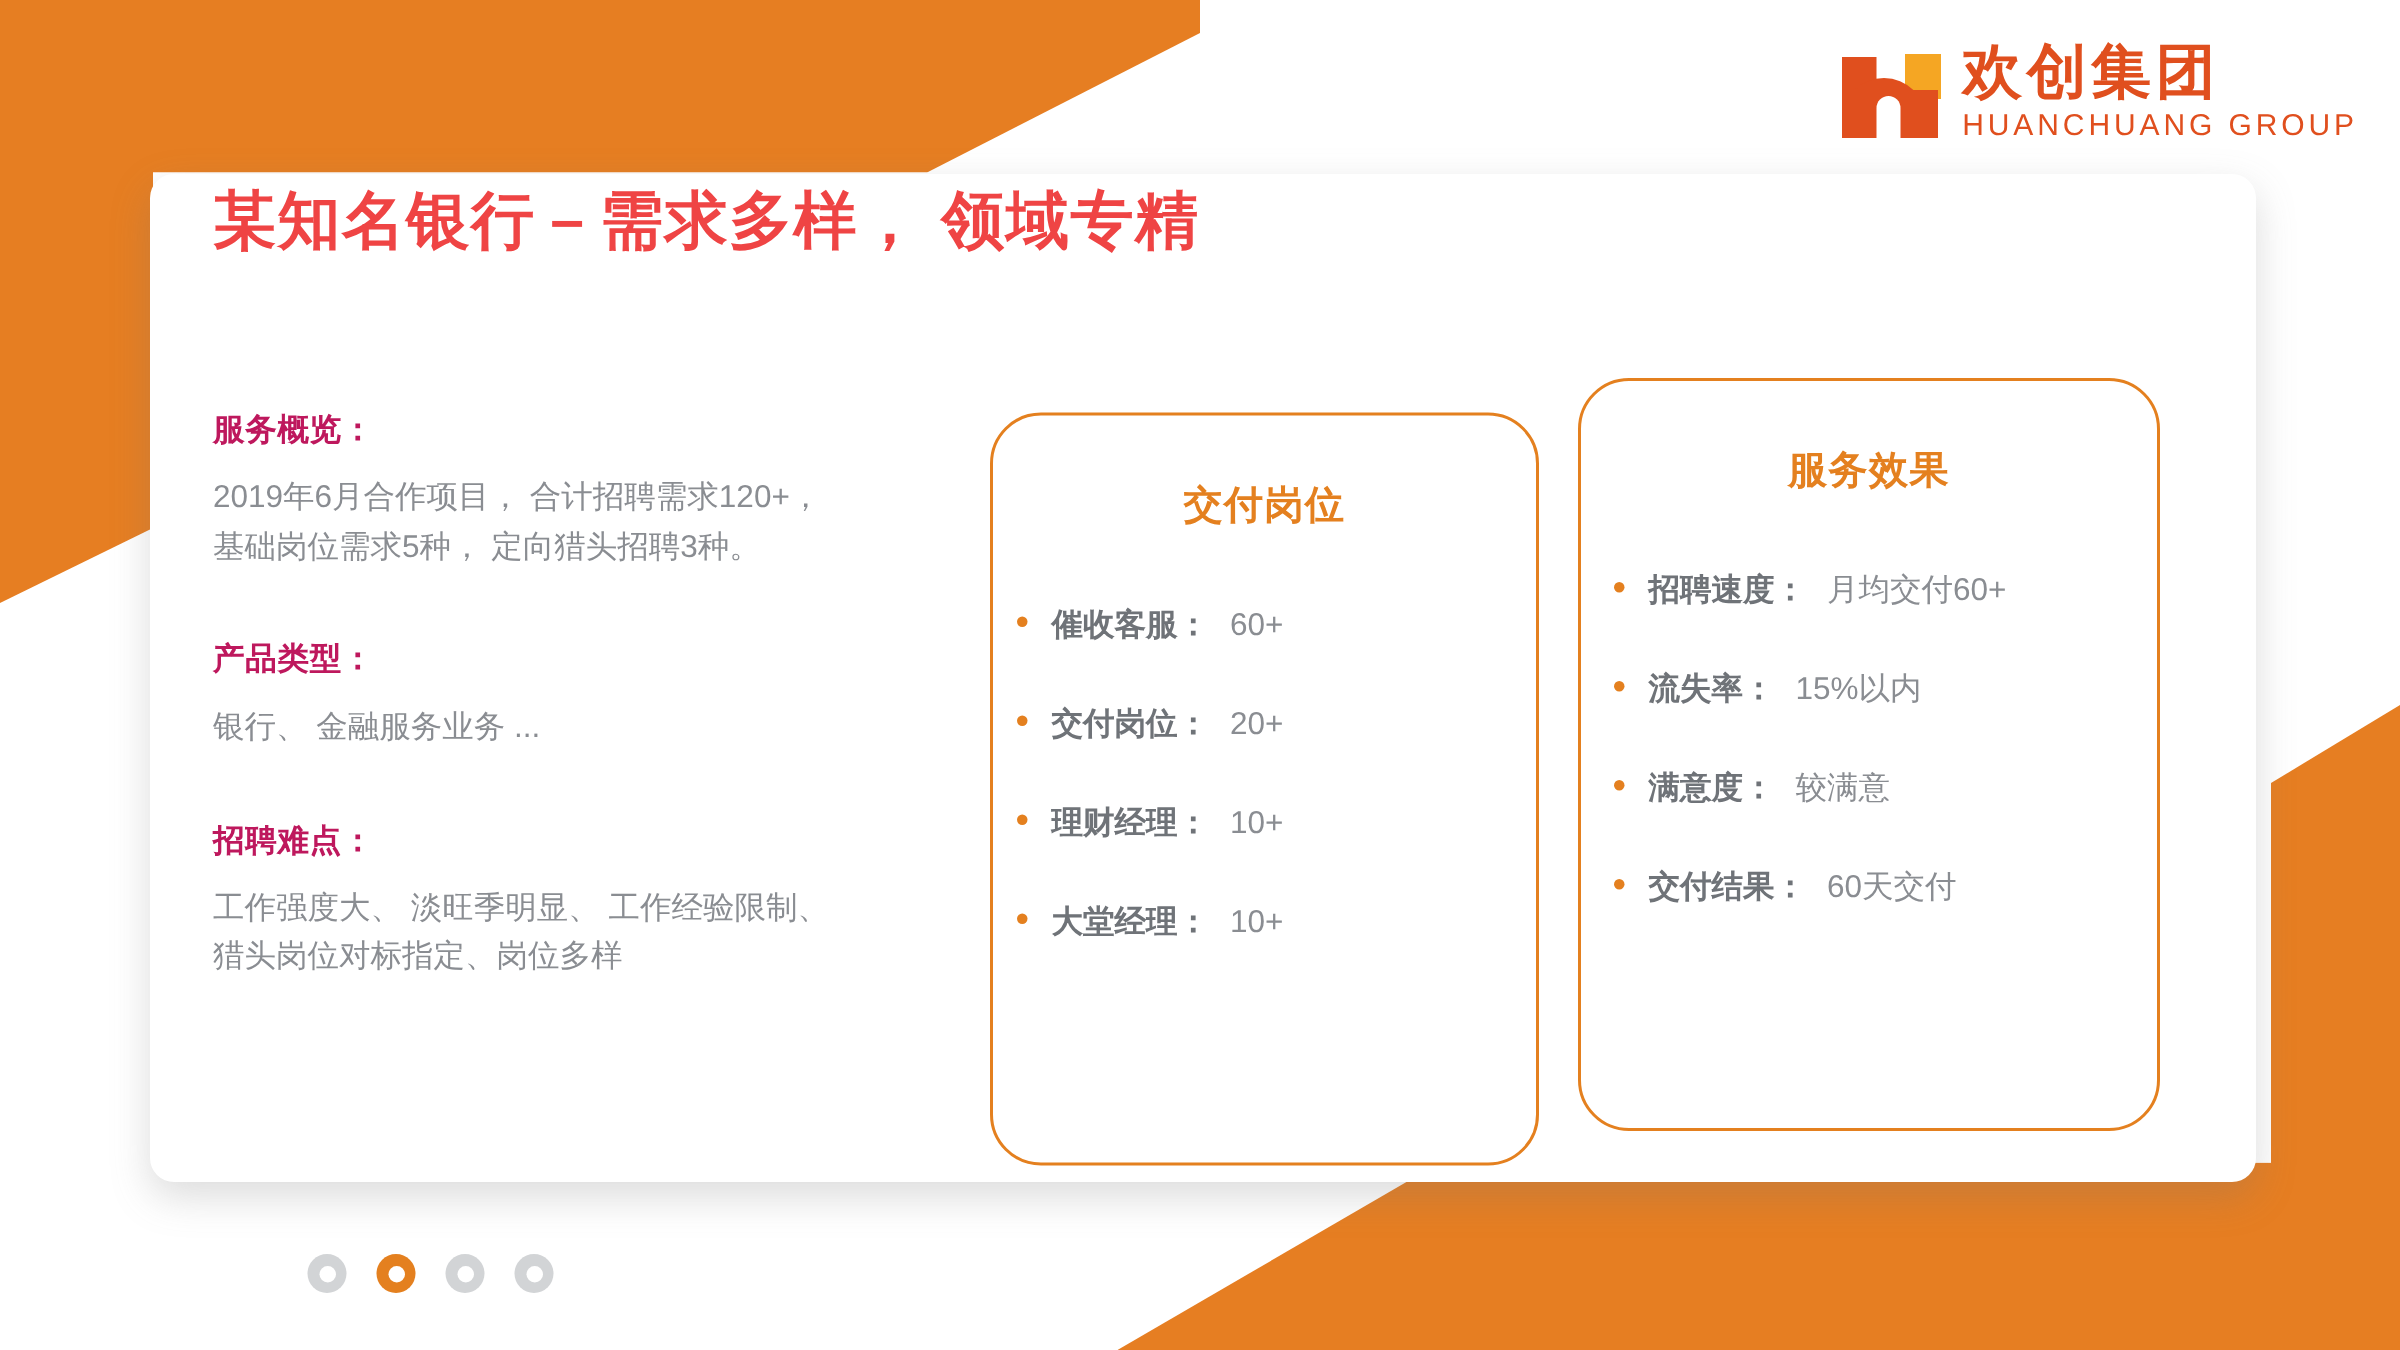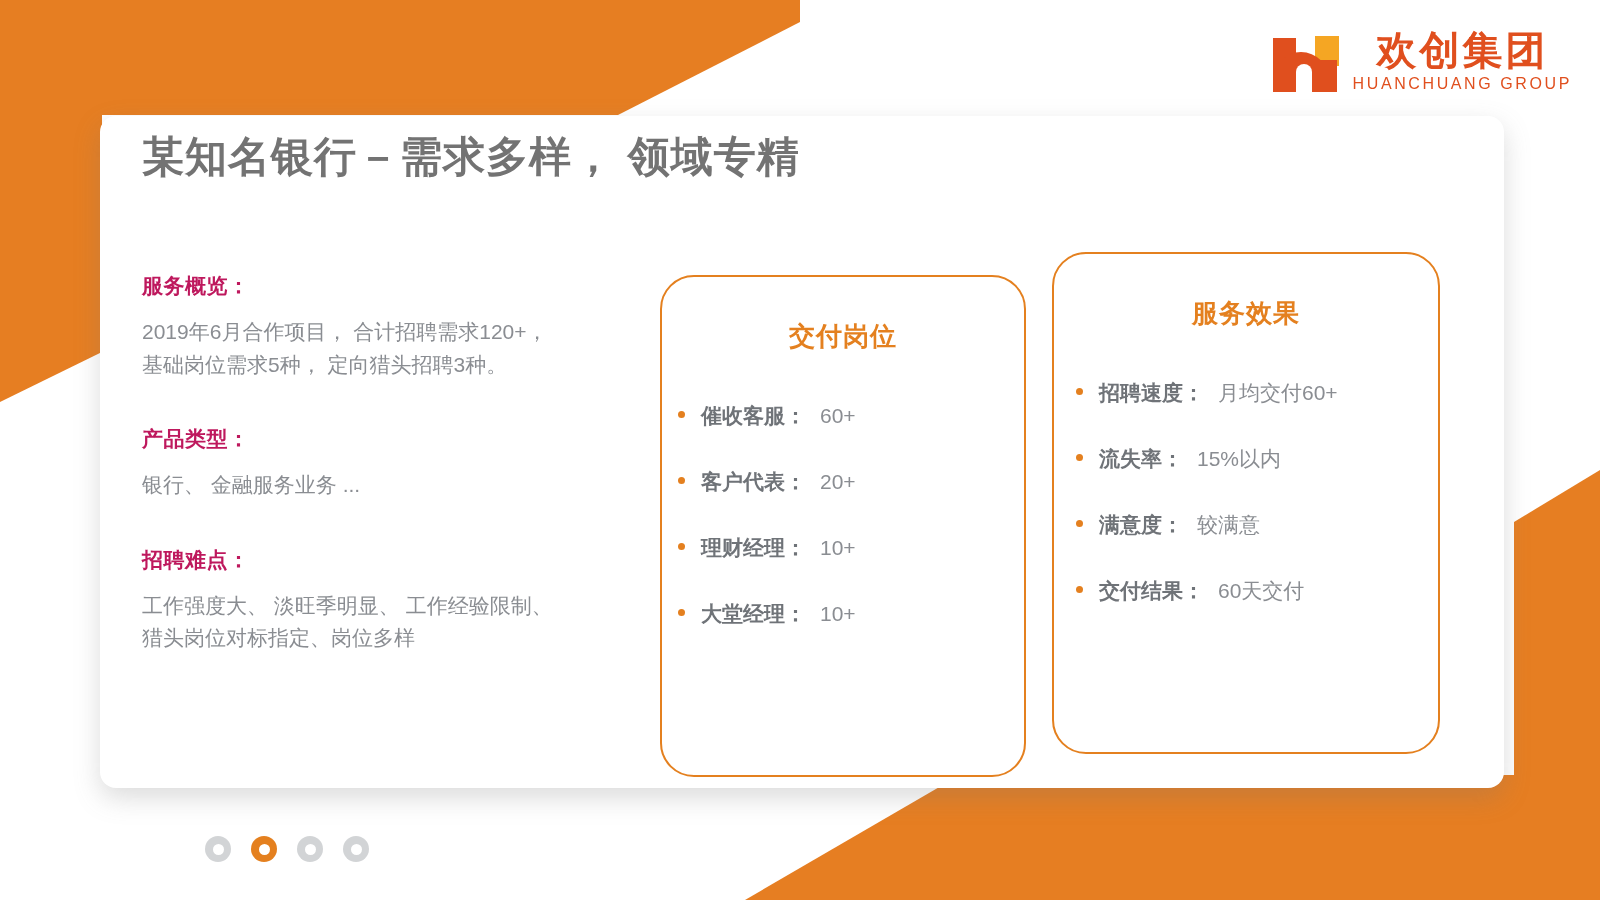--- a/index.html
+++ b/index.html
@@ -89,35 +89,34 @@
   }
   #logo-mark .lm-stem {
     position: absolute; left: 44px; top: 30px;
     width: 20px; height: 32px;
     background: #E04F1E;
   }
   #logo-text { display: flex; flex-direction: column; line-height: 1; }
   #logo-cn {
     font-size: 40px; font-weight: bold; color: #E04F1E;
     letter-spacing: 3px;
-    margin-left: 24px;
   }
   #logo-en {
     margin-top: 6px;
-    font-size: 16px; color: #E04F1E; letter-spacing: 2.6px;
+    font-size: 20px; color: #E04F1E; letter-spacing: 2.6px;
     font-weight: normal;
   }
 
   
   #page-title {
     position: absolute;
-    left: 142px; top: 129px;
+    left: 142px; top: 119px;
     font-size: 42px;
     font-weight: bold;
-    color: #737373;
+    color: #ef4444;
     letter-spacing: 1px;
     white-space: pre;
   }
 
   
   #left-col {
     position: absolute;
     left: 142px; top: 272px;
     width: 510px;
   }
@@ -267,21 +266,21 @@
   <div class="panel" id="panel-positions">
     <div class="panel-title">交付岗位</div>
     <ul class="panel-list">
       <li>
         <span class="bullet"></span>
         <span class="item-label">催收客服：</span>
         <span class="item-value">60+</span>
       </li>
       <li>
         <span class="bullet"></span>
-        <span class="item-label">客户代表：</span>
+        <span class="item-label">交付岗位：</span>
         <span class="item-value">20+</span>
       </li>
       <li>
         <span class="bullet"></span>
         <span class="item-label">理财经理：</span>
         <span class="item-value">10+</span>
       </li>
       <li>
         <span class="bullet"></span>
         <span class="item-label">大堂经理：</span>

